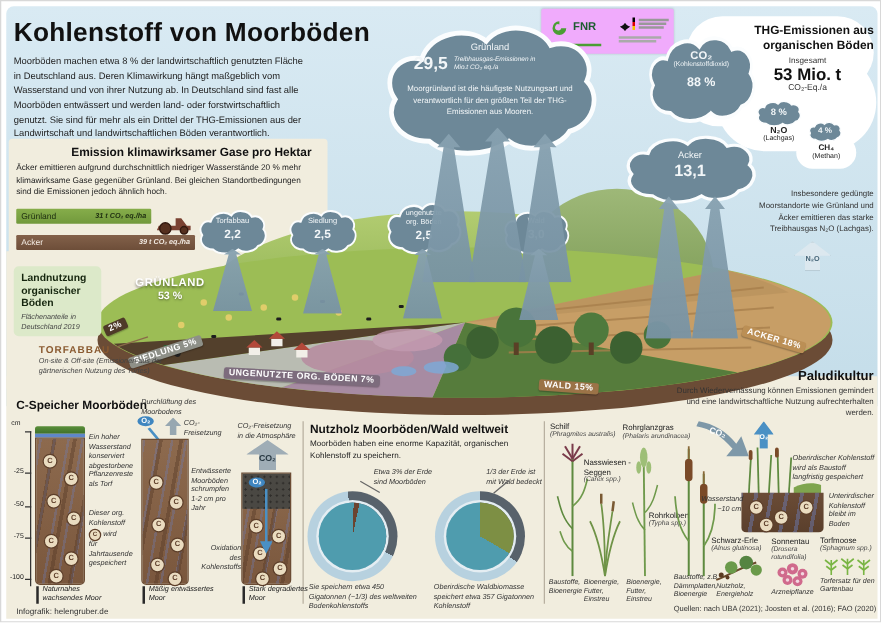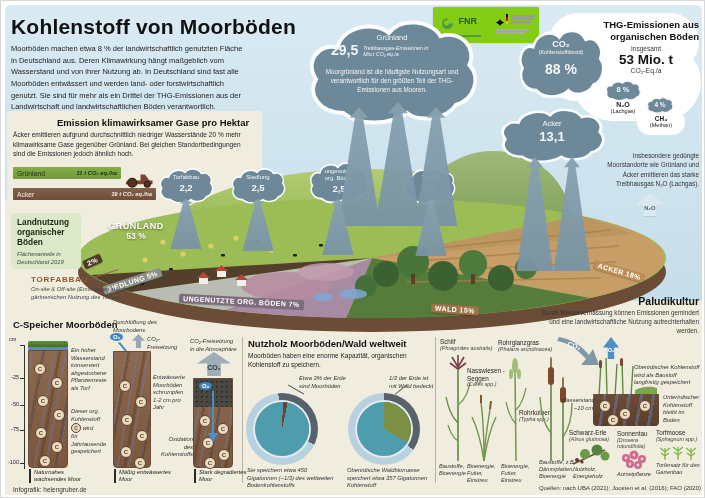--- a/index.html
+++ b/index.html
@@ -117,21 +117,21 @@
   <div class="abs chip" style="left:430px;top:304px;background:#9b7347;transform:rotate(4deg);">WALD 15%</div>
   <div class="abs chip" style="left:592px;top:266px;background:#bb8f55;transform:rotate(16deg);">ACKER 18%</div>
   <div class="abs" style="left:95px;top:220px;width:80px;text-align:center;color:#fff;text-shadow:0 1px 2px rgba(0,0,0,.45);">
     <div style="font-weight:bold;font-size:9px;letter-spacing:.5px;">GRÜNLAND</div>
     <div style="font-weight:bold;font-size:8.5px;">53 %</div>
   </div>
 
   <h1 class="abs" style="left:10px;top:14px;width:320px;">Kohlenstoff von Moorböden</h1>
   <div class="abs body-txt" style="left:10px;top:42px;width:236px;">Moorböden machen etwa 8 % der landwirtschaftlich genutzten Fläche in Deutschland aus. Deren Klimawirkung hängt maßgeblich vom Wasserstand und von ihrer Nutzung ab. In Deutschland sind fast alle Moorböden entwässert und werden land- oder forstwirtschaftlich genutzt. Sie sind für mehr als ein Drittel der THG-Emissionen aus der Landwirtschaft und landwirtschaftlichen Böden verantwortlich.</div>
 
-  <div class="abs" style="left:432px;top:6px;width:106px;height:36px;background:#84cc16;border-radius:2px;box-shadow:0 0 2px rgba(0,0,0,.15);">
+  <div class="abs" style="left:432px;top:6px;width:106px;height:36px;background:#f0abfc;border-radius:2px;box-shadow:0 0 2px rgba(0,0,0,.15);">
     <div class="abs" style="left:8px;top:9px;">
       <svg width="13" height="13" viewBox="0 0 13 13">
           <path d="M6.5,1 A5.5,5.5 0 1 0 12,6.5 L8,6.5 A2.5,2.5 0 1 1 6.5,3.5 Z" fill="#4a9e33"></path>
         </svg>
       <span style="font-weight:bold;font-size:9px;color:#1d5c2f;vertical-align:top;">FNR</span>
       <div style="width:40px;height:2px;background:#4a9e33;margin-top:1px;"></div>
     </div>
     <div class="abs" style="left:62px;top:7px;">
       <svg width="10" height="10" viewBox="0 0 12 12">
           <path d="M6,1.5 C4.5,4 2.5,5 1,5 C3,7 5,7 6,9.5 C7,7 9,7 11,5 C9.5,5 7.5,4 6,1.5 Z" fill="#111"></path>
@@ -159,21 +159,21 @@
     <div style="font-size:6.5px;color:#333;">Insgesamt</div>
     <div style="font-size:13.5px;font-weight:bold;color:#111;">53 Mio. t</div>
     <div style="font-size:6.8px;color:#333;">CO₂-Eq./a</div>
   </div>
 
   <svg class="abs" style="left:514px;top:26px;width:92px;height:74px;" viewBox="0 0 120 70" preserveAspectRatio="none">
     <path d="M28 60 C12 60 4 48 10 39 C2 28 12 16 24 19 C28 6 48 2 58 10 C66 0 86 2 92 12 C106 8 116 20 111 30 C119 38 114 52 102 55 C96 64 78 66 70 60 C58 68 38 68 28 60 Z" fill="#6d8898" stroke="#fbfdfe" stroke-width="3"></path>
   </svg>
   <div class="abs cloud-txt" style="left:514px;top:38px;width:92px;font-weight:bold;font-size:9px;">CO₂</div>
   <div class="abs cloud-txt" style="left:514px;top:48px;width:92px;font-size:5.4px;">(Kohlenstoffdioxid)</div>
-  <div class="abs cloud-txt" style="left:514px;top:60px;width:92px;font-weight:bold;font-size:14px;">88 %</div>
+  <div class="abs cloud-txt" style="left:514px;top:60px;width:92px;font-weight:bold;font-size:10px;">88 %</div>
 
   <svg class="abs" style="left:603px;top:79px;width:38px;height:22px;" viewBox="0 0 120 70" preserveAspectRatio="none">
     <path d="M28 60 C12 60 4 48 10 39 C2 28 12 16 24 19 C28 6 48 2 58 10 C66 0 86 2 92 12 C106 8 116 20 111 30 C119 38 114 52 102 55 C96 64 78 66 70 60 C58 68 38 68 28 60 Z" fill="#6d8898" stroke="#fbfdfe" stroke-width="4"></path>
   </svg>
   <div class="abs cloud-txt" style="left:603px;top:84px;width:38px;font-weight:bold;font-size:7.5px;">8 %</div>
   <div class="abs" style="left:600px;top:100px;width:44px;text-align:center;color:#222;">
     <div style="font-weight:bold;font-size:7px;">N₂O</div>
     <div style="font-size:5.6px;">(Lachgas)</div>
   </div>
   <svg class="abs" style="left:645px;top:96px;width:28px;height:17px;" viewBox="0 0 120 70" preserveAspectRatio="none">

